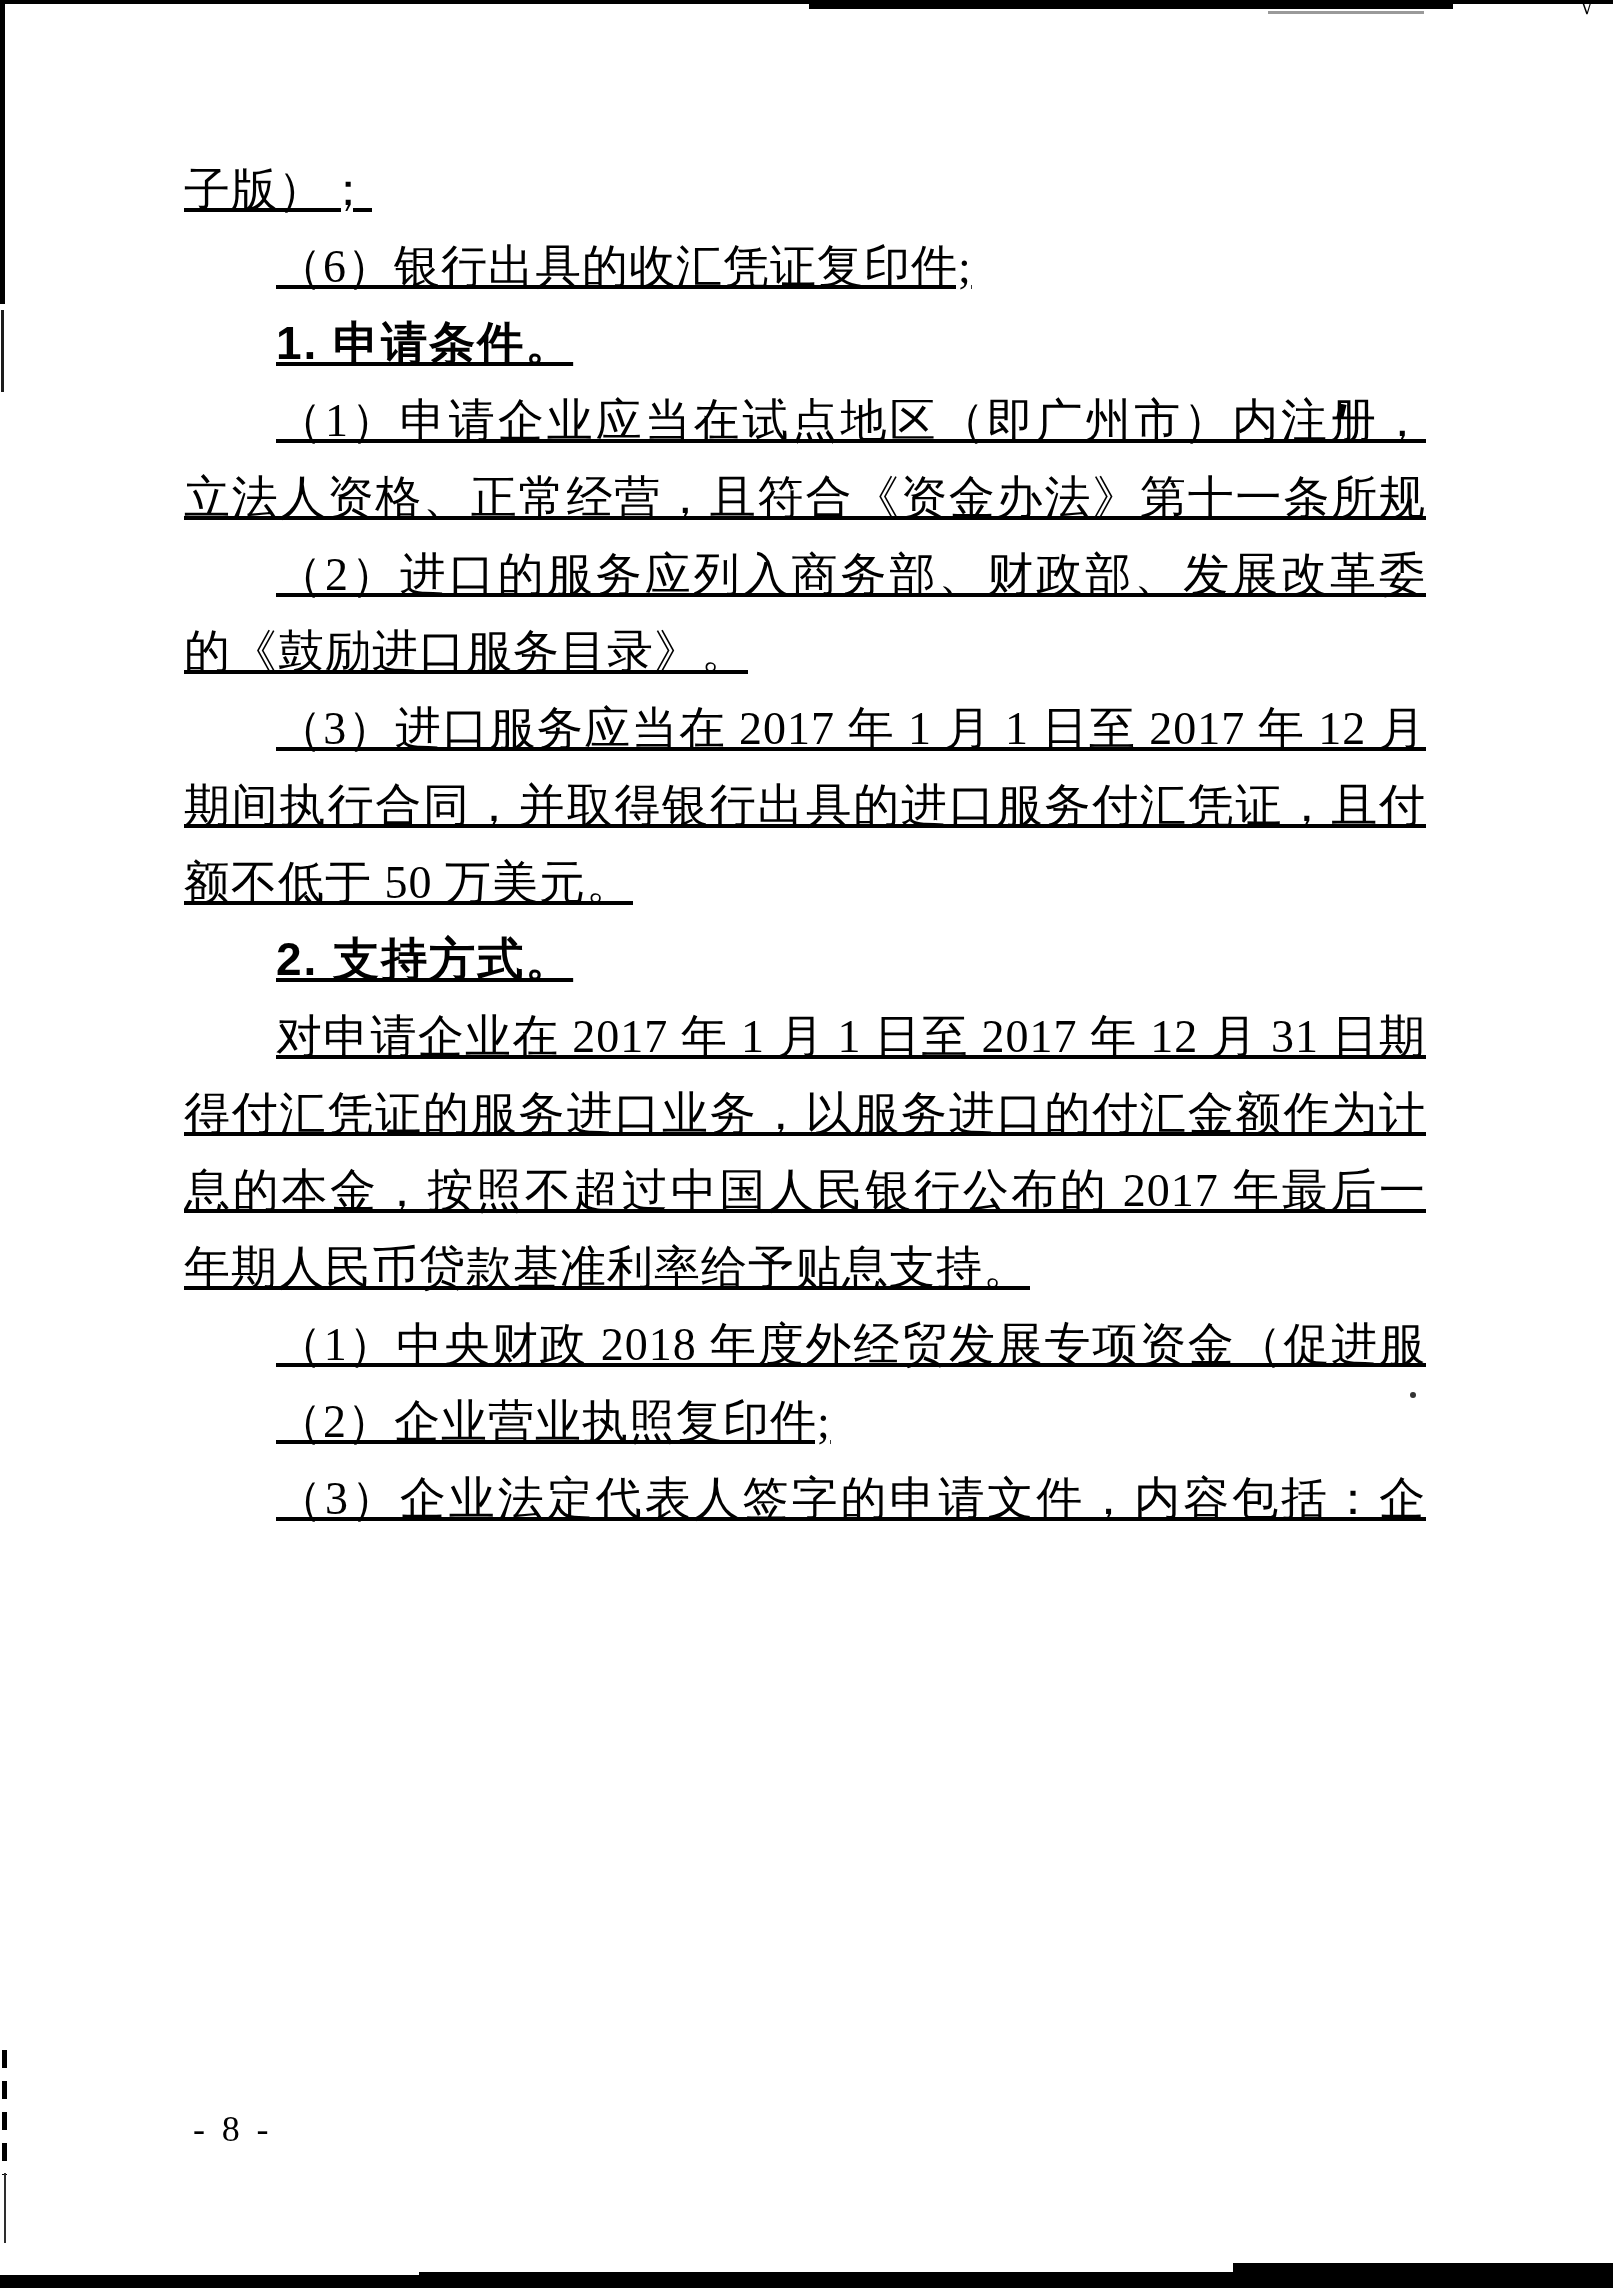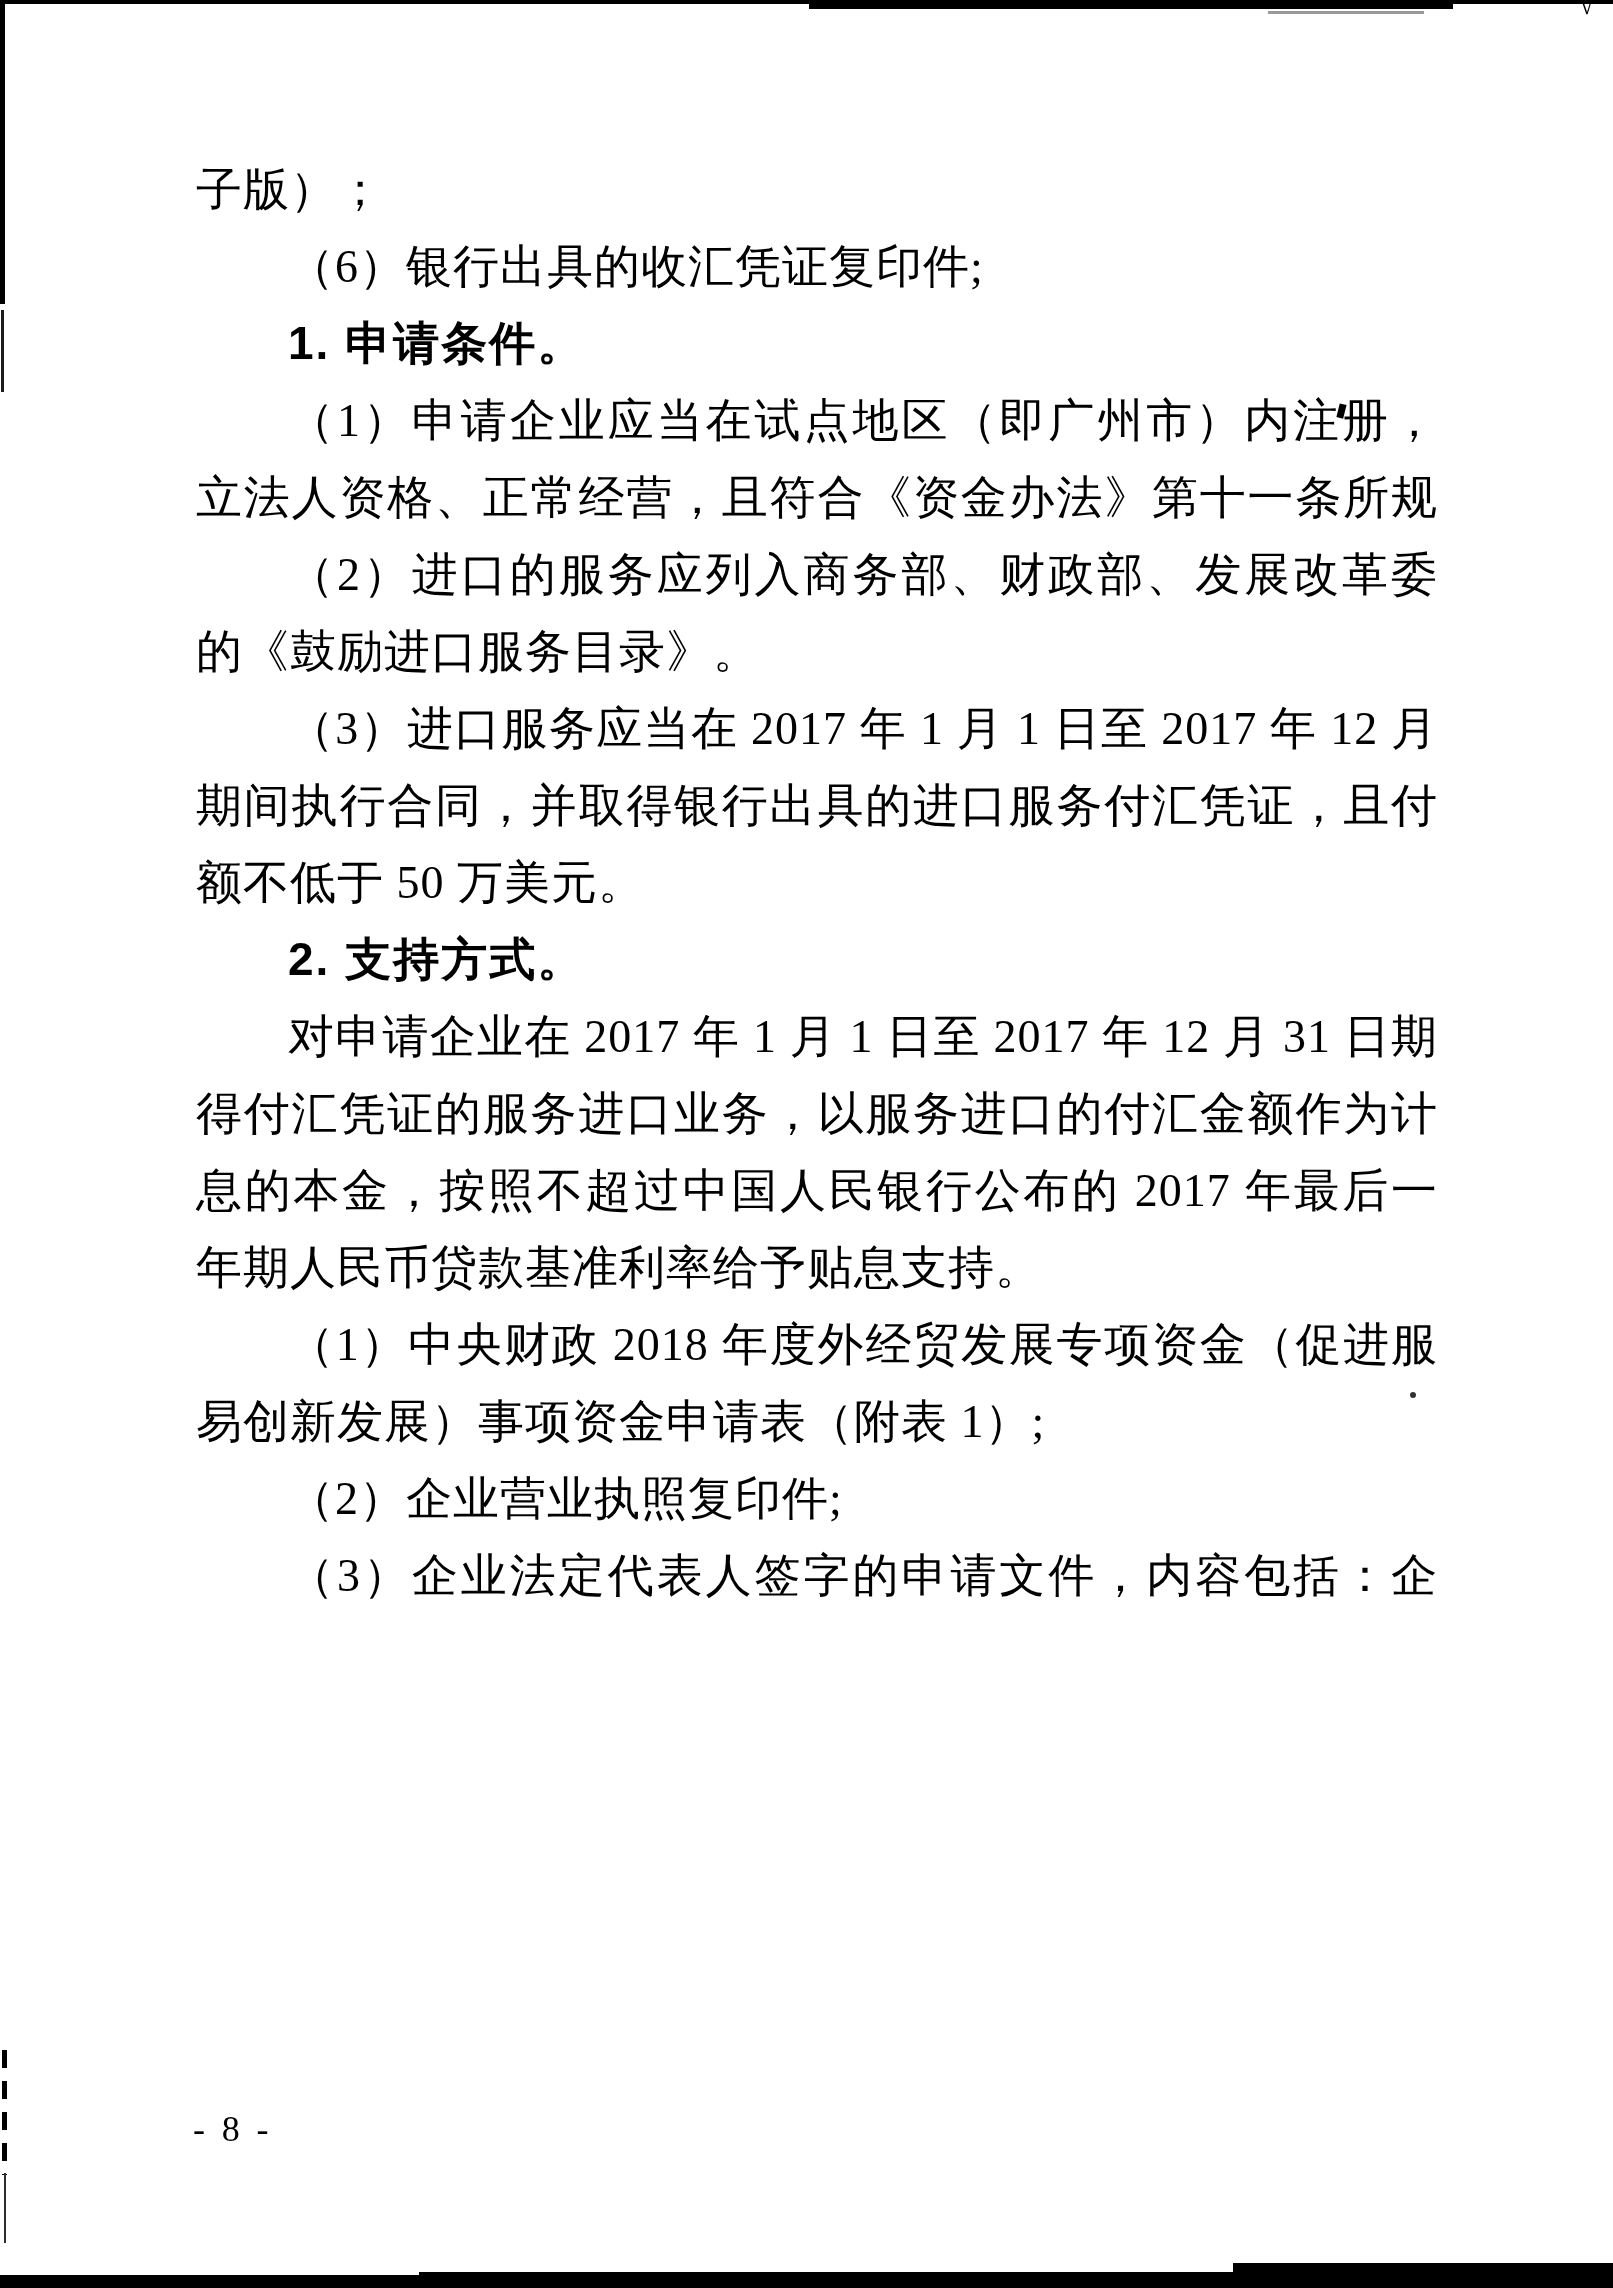--- a/index.html
+++ b/index.html
@@ -12,23 +12,24 @@
     width:1613px;
     height:2289px;
     background:var(--paper);
     overflow:hidden;
     font-family:"Liberation Serif", serif;
     color:var(--ink);
   }
   
   .text-block{
     position:absolute;
-    left:196px;
+    left:184px;
     top:151px;
     width:1242px;
+    text-decoration:underline;
   }
   .line{
     height:77px;
     line-height:77px;
     font-size:46px;
     letter-spacing:1px;
     white-space:nowrap;
     overflow:hidden;
     color:var(--ink);
   }
@@ -109,21 +110,20 @@
       <div class="line flush">的《鼓励进口服务目录》。</div>
       <div class="line indent fill">（3）进口服务应当在 2017 年 1 月 1 日至 2017 年 12 月 31 日</div>
       <div class="line flush fill">期间执行合同，并取得银行出具的进口服务付汇凭证，且付汇金</div>
       <div class="line flush">额不低于 50 万美元。</div>
       <div class="line indent bold">2. 支持方式。</div>
       <div class="line indent fill">对申请企业在 2017 年 1 月 1 日至 2017 年 12 月 31 日期间取</div>
       <div class="line flush fill">得付汇凭证的服务进口业务，以服务进口的付汇金额作为计算贴</div>
       <div class="line flush fill">息的本金，按照不超过中国人民银行公布的 2017 年最后一期 1</div>
       <div class="line flush">年期人民币贷款基准利率给予贴息支持。</div>
       <div class="line indent fill">（1）中央财政 2018 年度外经贸发展专项资金（促进服务贸</div>
-      <div class="line flush">易创新发展）事项资金申请表（附表 1）;</div>
       <div class="line indent">（2）企业营业执照复印件;</div>
       <div class="line indent fill">（3）企业法定代表人签字的申请文件，内容包括：企业基</div>
     </div>
 
   <div class="page-number">- 8 -</div>
 
   <div class="scan bottom-bar-3"></div>
   <div class="scan bottom-bar-1"></div>
   <div class="scan bottom-bar-2"></div>
 

